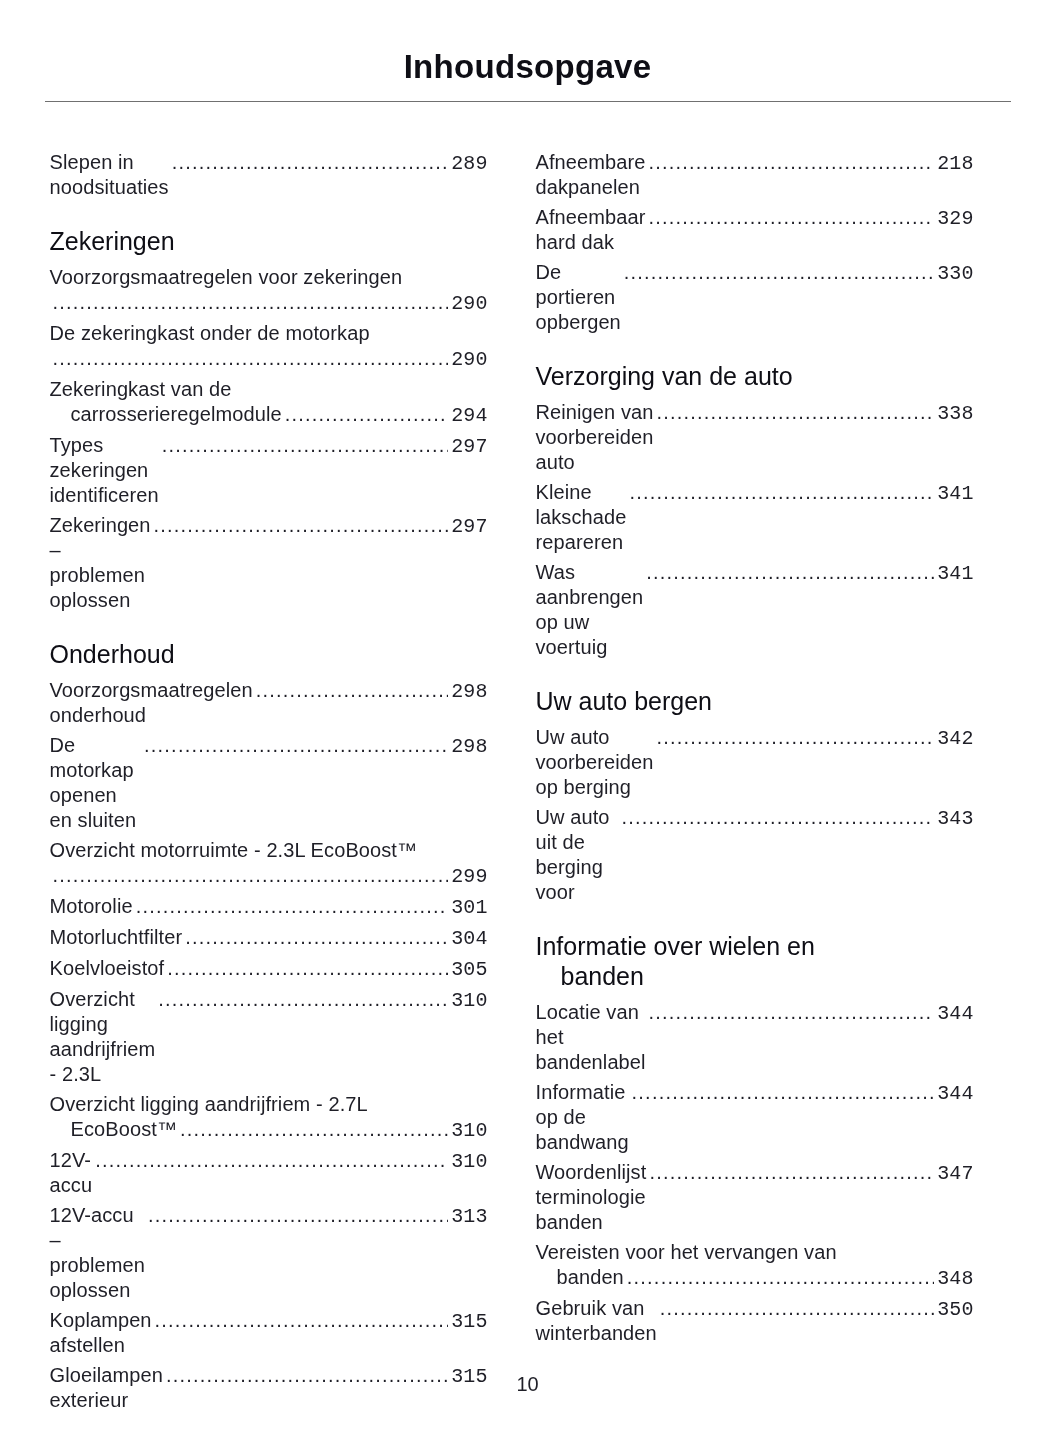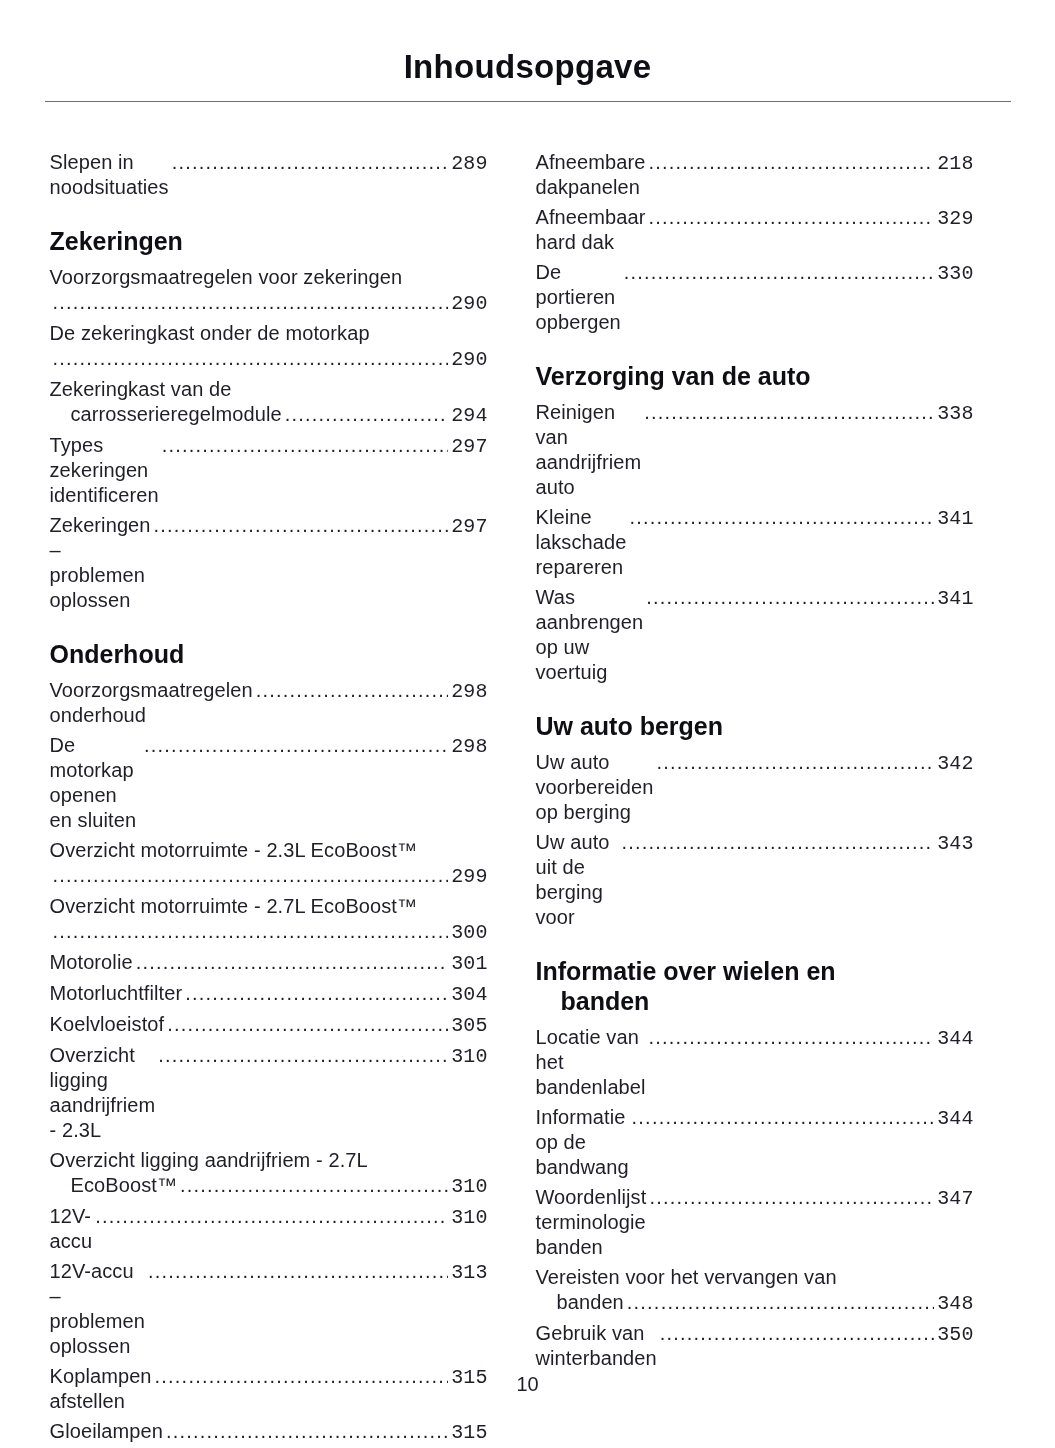--- a/index.html
+++ b/index.html
@@ -31,21 +31,21 @@
     margin: 15px 33px 0 33px;
   }
   .toc {
     display: flex;
     gap: 48px;
     padding: 48px 70px 0 38px;
   }
   .toc-col { flex: 1 1 0; min-width: 0; }
   .section-heading {
     font-size: 25px;
-    font-weight: 700;
+    font-weight: 400;
     line-height: 30px;
     color: var(--heading-ink, #0e0e15);
     margin: 26px 0 9px 0;
   }
   .h-cont { padding-left: 25px; }
   .toc-entry {
     font-size: 20px;
     line-height: 25px;
     letter-spacing: 0.1px;
     margin-bottom: 5px;
@@ -153,27 +153,20 @@
           </div>
         </div>
         <div class="toc-entry">
           <div class="e-line">Overzicht motorruimte - 2.3L EcoBoost™</div>
           <div class="e-row">
             <span class="leader"></span>
             <span class="e-page">299</span>
           </div>
         </div>
         <div class="toc-entry">
-          <div class="e-line">Overzicht motorruimte - 2.7L EcoBoost™</div>
-          <div class="e-row">
-            <span class="leader"></span>
-            <span class="e-page">300</span>
-          </div>
-        </div>
-        <div class="toc-entry">
           <div class="e-row">
             <span class="e-text">Motorolie</span>
             <span class="leader"></span>
             <span class="e-page">301</span>
           </div>
         </div>
         <div class="toc-entry">
           <div class="e-row">
             <span class="e-text">Motorluchtfilter</span>
             <span class="leader"></span>
@@ -251,21 +244,21 @@
             <span class="e-text">De portieren opbergen</span>
             <span class="leader"></span>
             <span class="e-page">330</span>
           </div>
         </div>
         <h2 class="section-heading">
           <div class="h-line">Verzorging van de auto</div>
         </h2>
         <div class="toc-entry">
           <div class="e-row">
-            <span class="e-text">Reinigen van aandrijfriem auto</span>
+            <span class="e-text">Reinigen van voorbereiden auto</span>
             <span class="leader"></span>
             <span class="e-page">338</span>
           </div>
         </div>
         <div class="toc-entry">
           <div class="e-row">
             <span class="e-text">Kleine lakschade repareren</span>
             <span class="leader"></span>
             <span class="e-page">341</span>
           </div>

